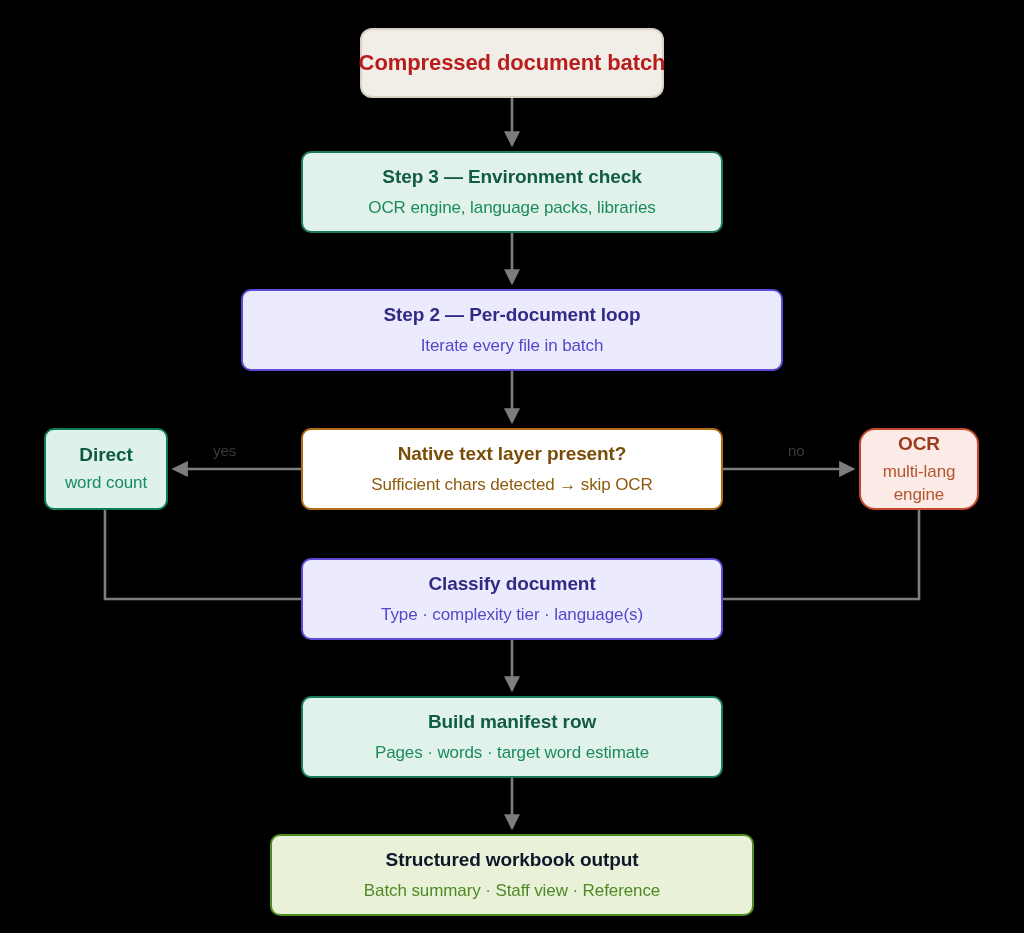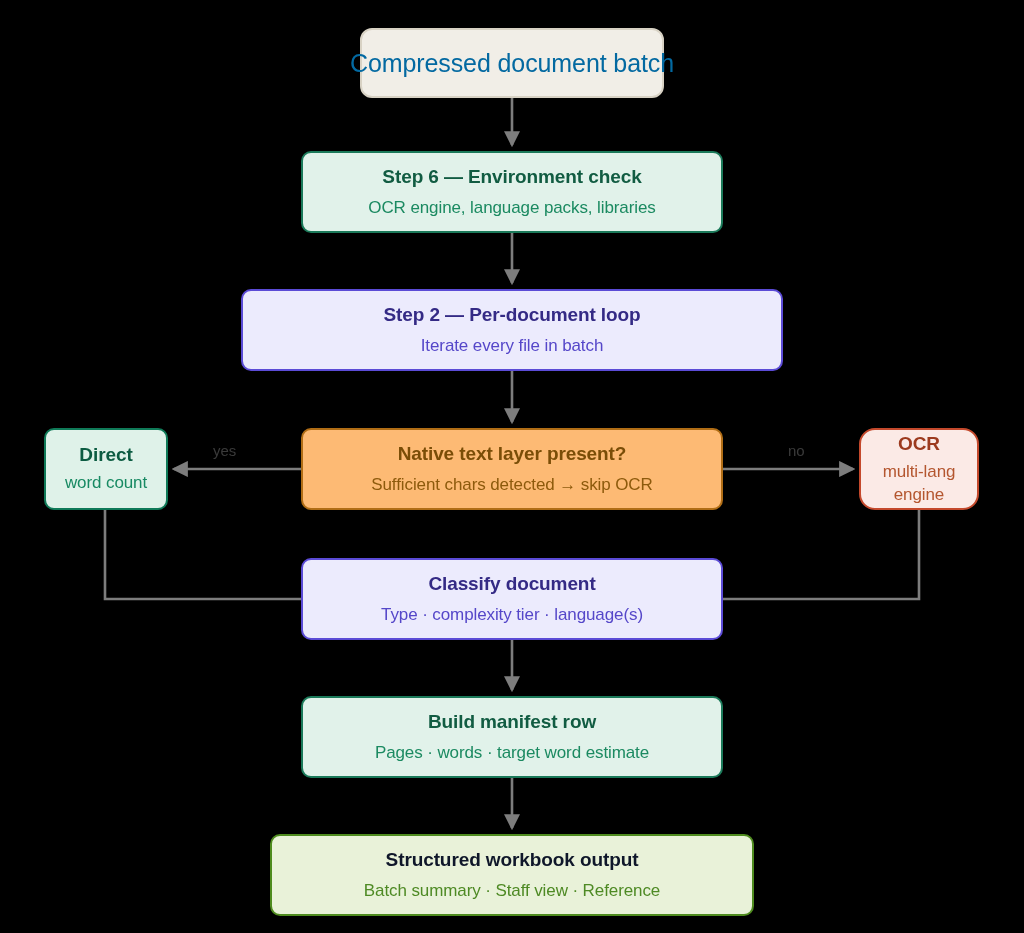--- a/index.html
+++ b/index.html
@@ -37,37 +37,37 @@
     margin-top:7px;
     white-space:nowrap;
   }
   .node.plain .title{font-weight:400;}
   .node.stack .title{font-size:19px;font-weight:700;}
   .node.stack .sub{font-size:17px;margin-top:5px;white-space:normal;line-height:1.32;}
 
   
   #n-start{left:360px;top:28px;width:304px;height:70px;
     background:#f1eee7;border-color:#d8d2c4;border-radius:12px;}
-  #n-start .title{color:#0369a1;font-weight:400;font-size:25px;}
+  #n-start .title{color:#b91c1c;font-weight:700;font-size:22px;}
 
   
   #n-step1{left:301px;top:151px;width:422px;height:82px;
     background:#e1f2ea;border-color:#1b7a5a;}
   #n-step1 .title{color:#115c42;}
   #n-step1 .sub{color:#1b8a61;}
 
   
   #n-step2{left:241px;top:289px;width:542px;height:82px;
     background:#ecebfd;border-color:#5b4bd6;}
   #n-step2 .title{color:#342a85;}
   #n-step2 .sub{color:#5547c9;}
 
   
   #n-decision{left:301px;top:428px;width:422px;height:82px;
-    background:#fdba74;border-color:#b06d15;}
+    background:#ffffff;border-color:#b06d15;}
   #n-decision .title{color:#7a4d07;}
   #n-decision .sub{color:#8d5a0c;}
 
   
   #n-direct{left:44px;top:428px;width:124px;height:82px;
     background:#dff2e9;border-color:#0f7a58;}
   #n-direct .title{color:#0c5c42;}
   #n-direct .sub{color:#188a63;}
 
   
@@ -127,21 +127,21 @@
       <line x1="512" y1="640" x2="512" y2="690" marker-end="url(#arrow)"></line>
       <line x1="512" y1="778" x2="512" y2="828" marker-end="url(#arrow)"></line>
     </g>
   </svg>
 
   <div class="node plain" id="n-start">
     <div class="title">Compressed document batch</div>
   </div>
 
   <div class="node" id="n-step1">
-    <div class="title">Step 6 — Environment check</div>
+    <div class="title">Step 3 — Environment check</div>
     <div class="sub">OCR engine, language packs, libraries</div>
   </div>
 
   <div class="node" id="n-step2">
     <div class="title">Step 2 — Per-document loop</div>
     <div class="sub">Iterate every file in batch</div>
   </div>
 
   <div class="node" id="n-decision">
     <div class="title">Native text layer present?</div>

